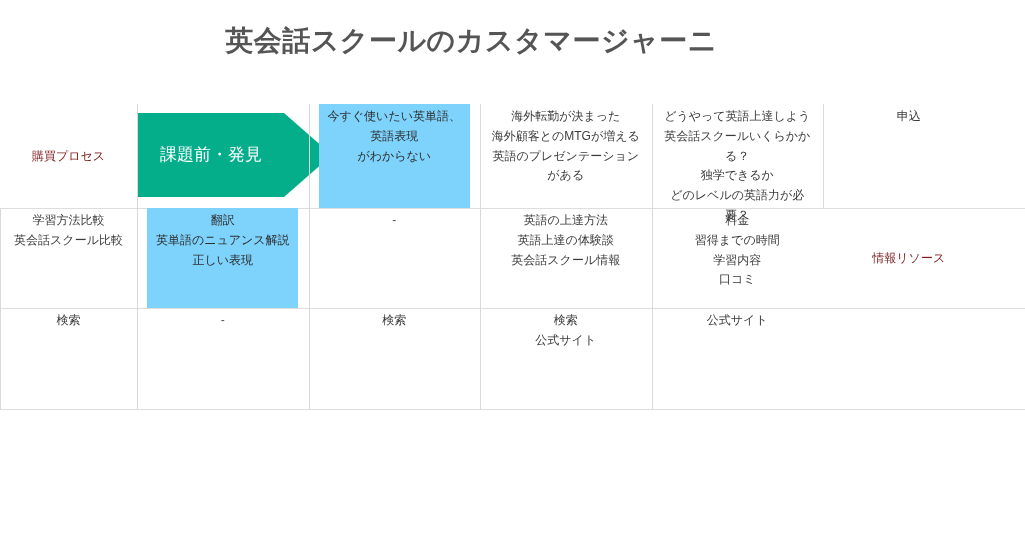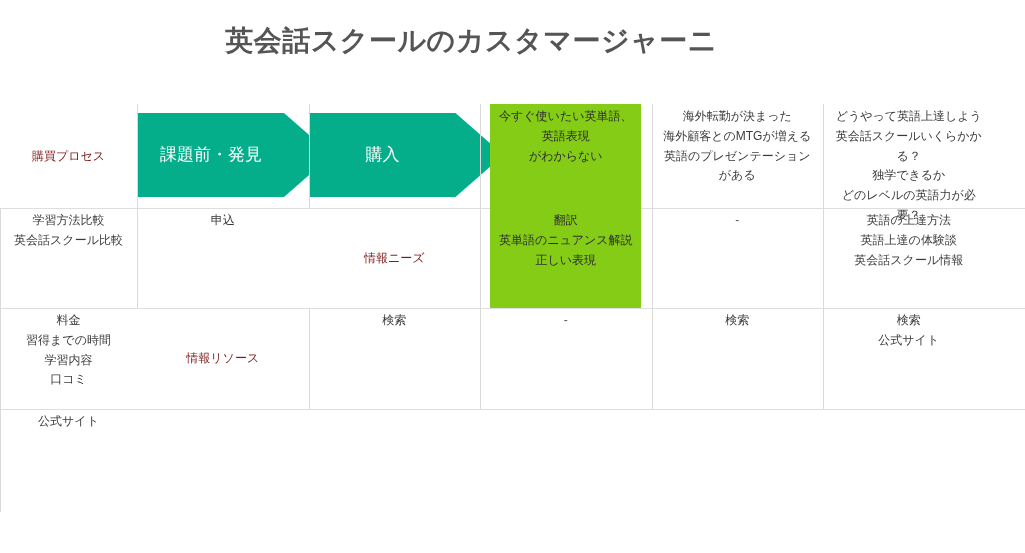--- a/index.html
+++ b/index.html
@@ -123,21 +123,21 @@
   .celltext {
     font-size: 12px;
     line-height: 1.65;
     text-align: center;
     color: #3b3b3b;
     white-space: pre-line;
     padding: 3px 5px;
     box-sizing: border-box;
   }
   .celltext.highlight {
-    background: #84cc16;
+    background: #7dd3fc;
     color: #2e2e2e;
     width: 151px;
   }
   .celltext.dash {
     font-size: 12px;
     color: #555555;
   }
 </style>
 </head>
 <body>
@@ -152,50 +152,44 @@
 
   <div class="grid">
 
     <div class="rowlabel">購買プロセス</div>
 
     <div class="chevcell vline">
       <div class="chev">
         <span class="chevtext">課題前・発見</span>
       </div>
     </div>
-    <div class="chevcell vline">
-      <div class="chev">
-        <span class="chevtext">購入</span>
-      </div>
-    </div>
 
     <div class="cell vline">
       <div class="celltext highlight">今すぐ使いたい英単語、英語表現
 がわからない</div>
     </div>
     <div class="cell vline">
       <div class="celltext">海外転勤が決まった
 海外顧客とのMTGが増える
 英語のプレゼンテーションがある</div>
     </div>
     <div class="cell vline">
       <div class="celltext">どうやって英語上達しよう
 英会話スクールいくらかかる？
 独学できるか
 どのレベルの英語力が必要？</div>
     </div>
     <div class="cell vline">
+      <div class="celltext">申込</div>
+    </div>
+    <div class="cell vline">
       <div class="celltext">学習方法比較
 英会話スクール比較</div>
     </div>
-    <div class="cell vline">
-      <div class="celltext">申込</div>
-    </div>
-
-    <div class="rowlabel">情報ニーズ</div>
+
     <div class="cell vline">
       <div class="celltext highlight">翻訳
 英単語のニュアンス解説
 正しい表現</div>
     </div>
     <div class="cell vline">
       <div class="celltext dash">-</div>
     </div>
     <div class="cell vline">
       <div class="celltext">英語の上達方法

